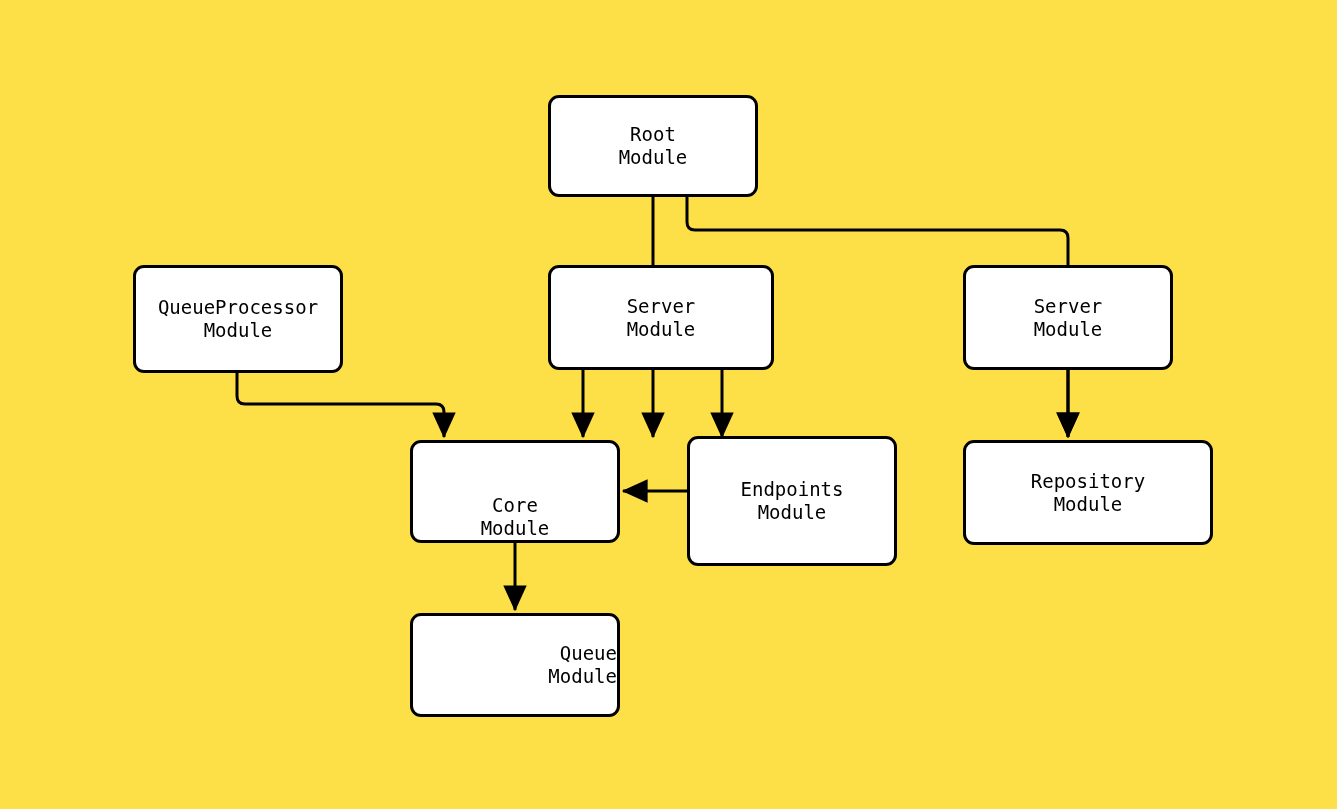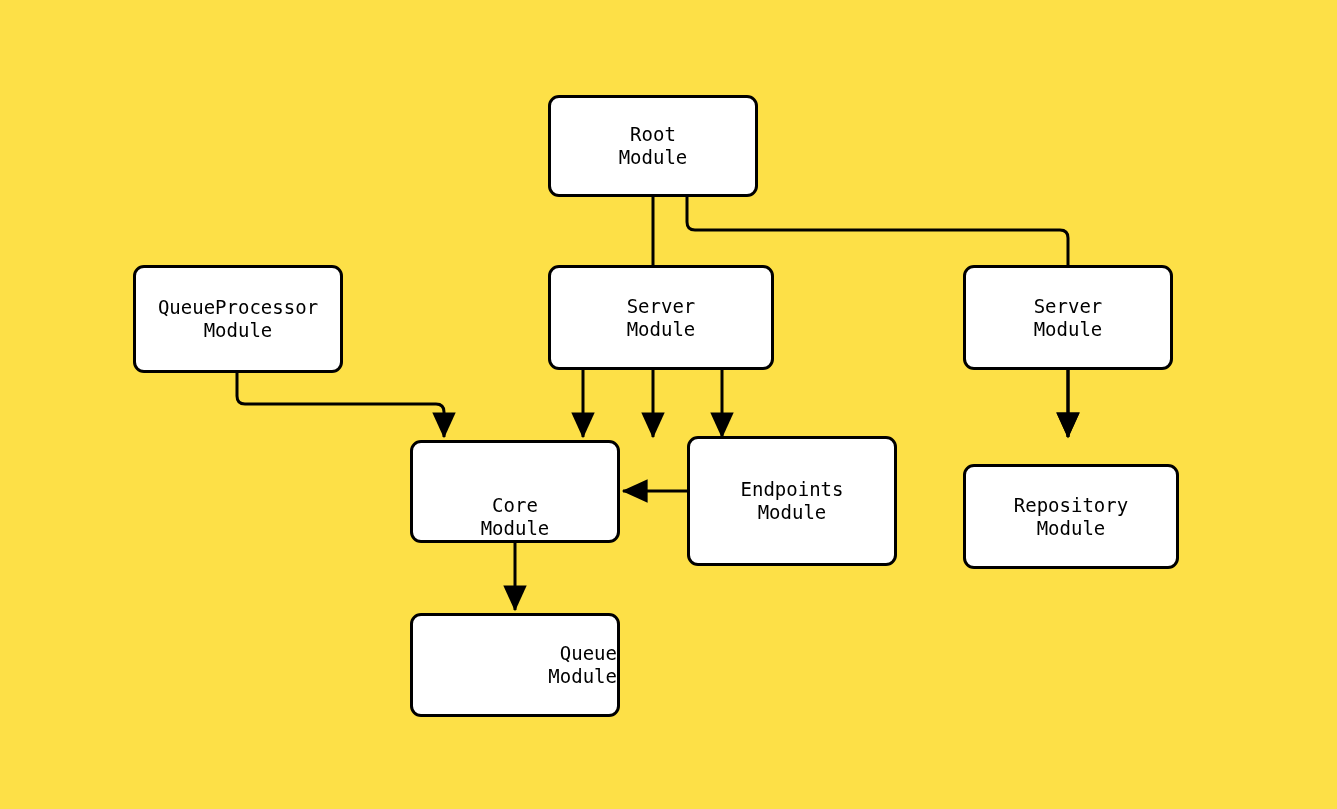--- a/index.html
+++ b/index.html
@@ -104,21 +104,21 @@
   <div class="node" style="left:410px; top:440px; width:210px; height:103px;justify-content:flex-end;">
     <span class="node-line">Core</span>
     <span class="node-line">Module</span>
   </div>
 
   <div class="node" style="left:687px; top:436px; width:210px; height:130px;">
     <span class="node-line">Endpoints</span>
     <span class="node-line">Module</span>
   </div>
 
-  <div class="node" style="left:963px; top:440px; width:216px; height:105px;margin-top:24px;">
+  <div class="node" style="left:963px; top:440px; width:250px; height:105px;">
     <span class="node-line">Repository</span>
     <span class="node-line">Module</span>
   </div>
 
   <div class="node" style="left:410px; top:613px; width:210px; height:104px;align-items:flex-end;">
     <span class="node-line">Queue</span>
     <span class="node-line">Module</span>
   </div>
 
 </div>

